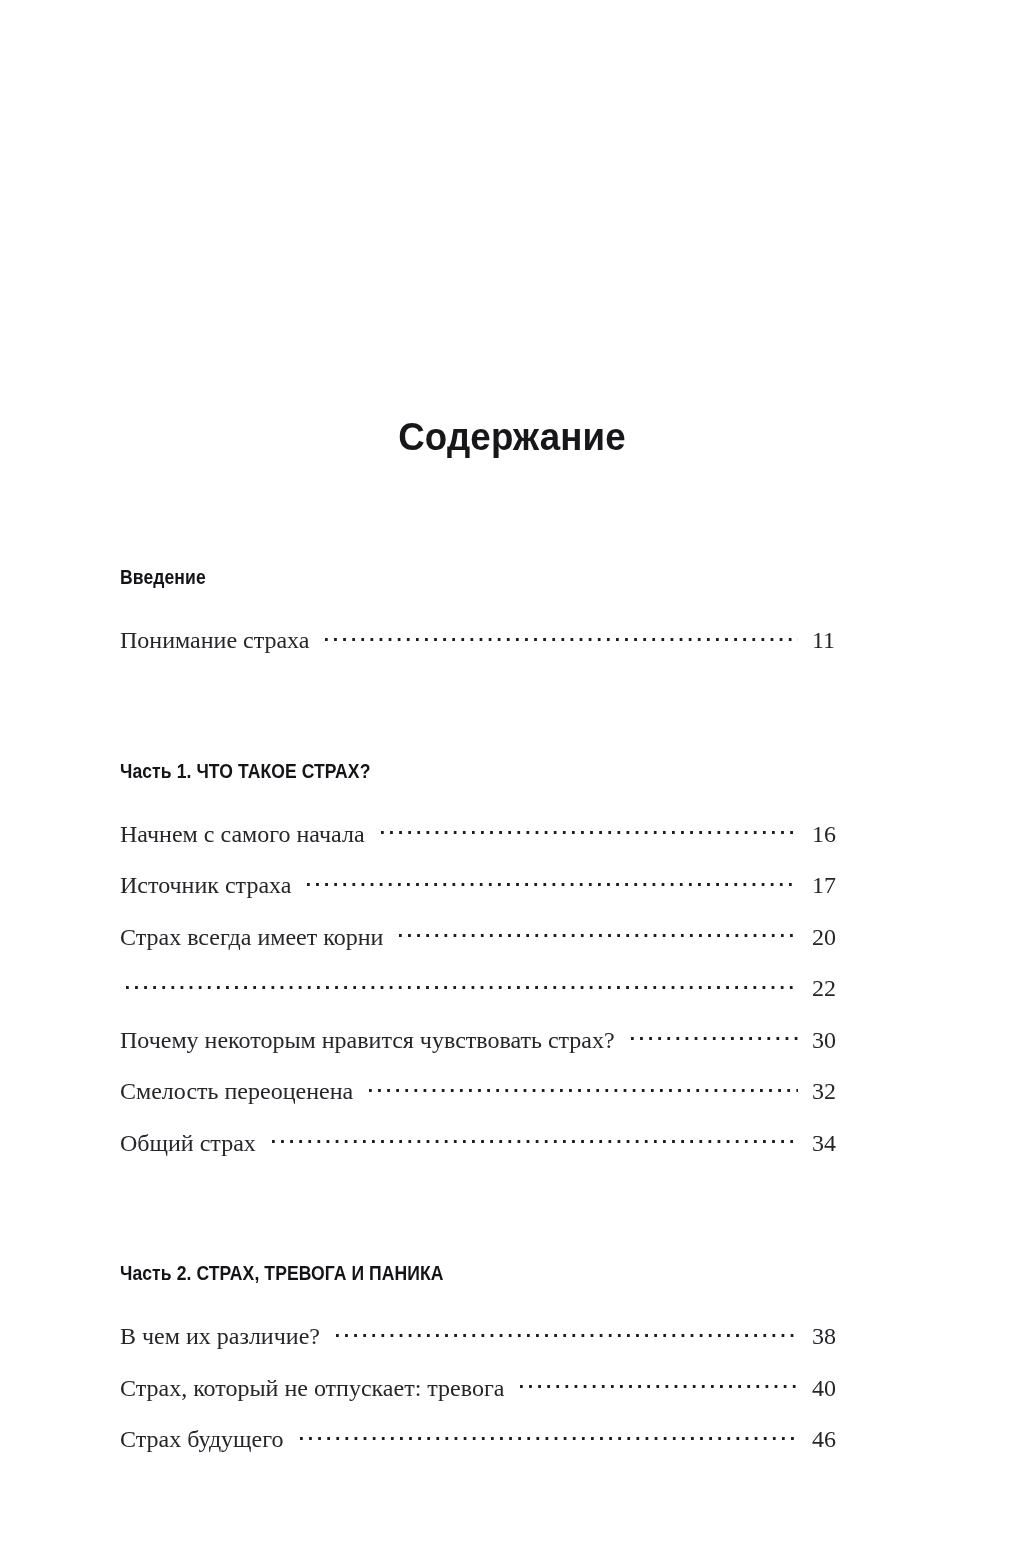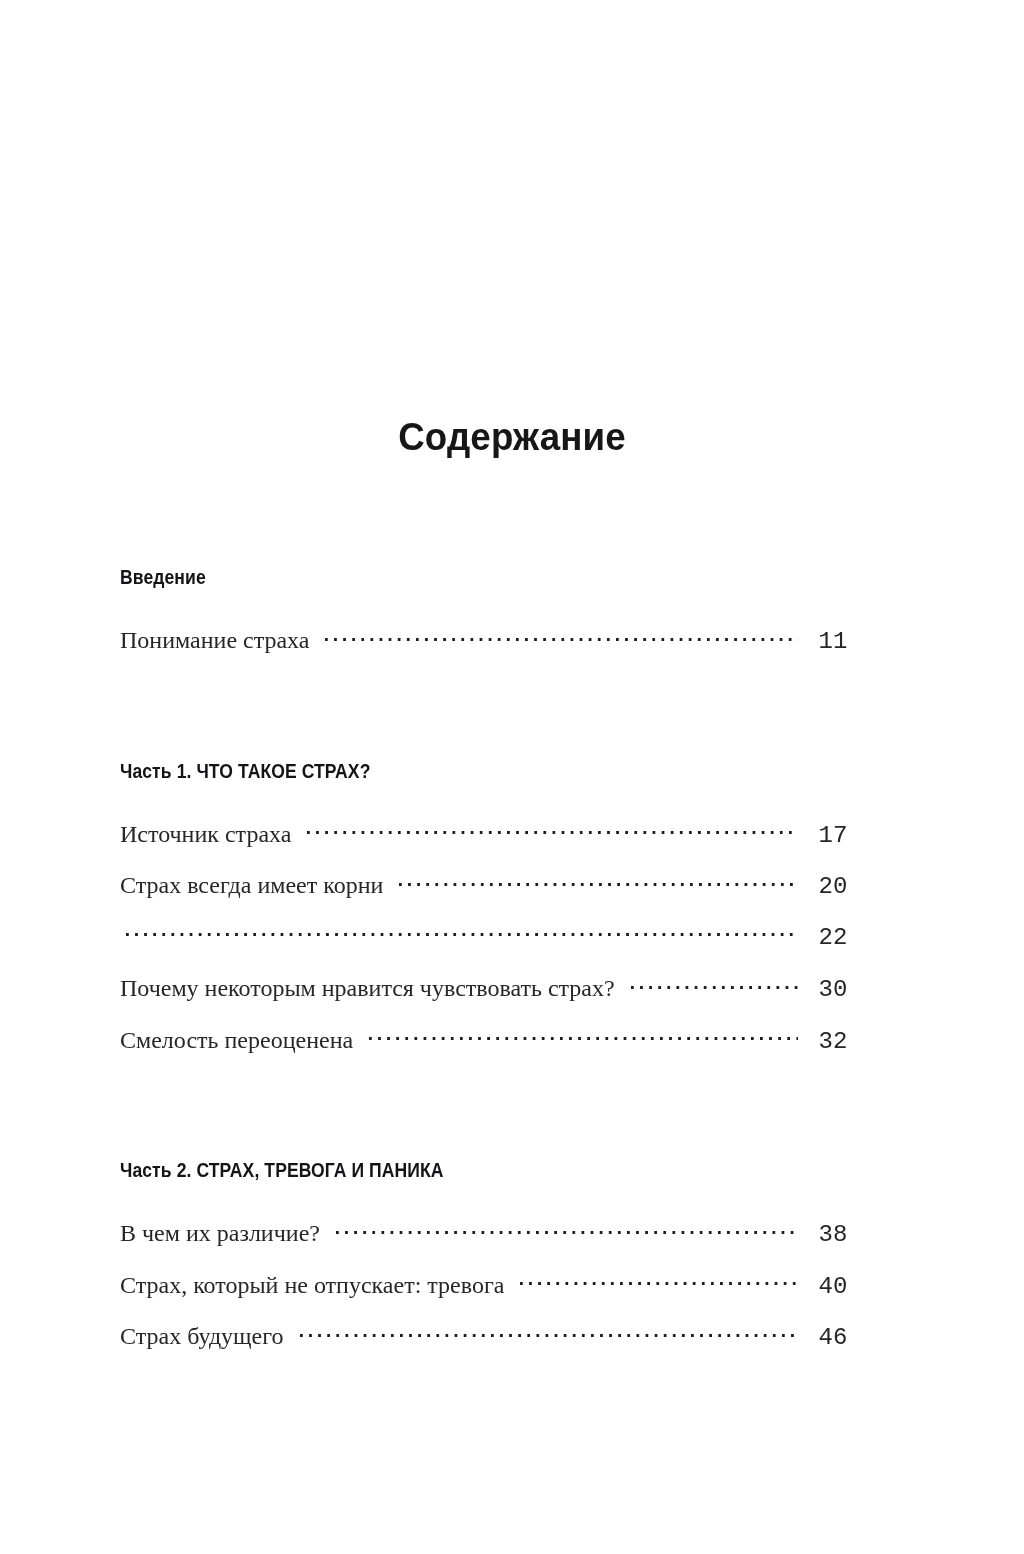--- a/index.html
+++ b/index.html
@@ -109,22 +109,22 @@
     height: 3px;
     background-image: radial-gradient(circle at 1.5px 1.5px, #1d1d20 1.45px, rgba(0,0,0,0) 1.6px);
     background-size: 9.1px 3px;
     background-repeat: repeat-x;
     background-position: left bottom;
   }
 
   .entry-page {
     flex: 0 0 auto;
     width: 42px;
-    text-align: center;
-    font-family: Liberation Mono, monospace;
+    text-align: left;
+    font-family: Liberation Serif, serif;
     font-size: 24px;
     color: #26262a;
     padding-left: 8px;
   }
 </style>
 </head>
 <body>
 
 <div class="page">
 
@@ -138,20 +138,25 @@
             <span class="entry-label">Понимание страха</span>
             <span class="entry-dots"></span>
             <span class="entry-page">11</span>
           </li>
         </ul>
       </div>
       <div class="toc-section">
         <div class="section-header">Часть 1. ЧТО ТАКОЕ СТРАХ?</div>
         <ul class="entry-list">
           <li class="toc-entry">
+            <span class="entry-label">Начнем с самого начала</span>
+            <span class="entry-dots"></span>
+            <span class="entry-page">16</span>
+          </li>
+          <li class="toc-entry">
             <span class="entry-label">Источник страха</span>
             <span class="entry-dots"></span>
             <span class="entry-page">17</span>
           </li>
           <li class="toc-entry">
             <span class="entry-label">Страх всегда имеет корни</span>
             <span class="entry-dots"></span>
             <span class="entry-page">20</span>
           </li>
           <li class="toc-entry">
@@ -160,20 +165,25 @@
           </li>
           <li class="toc-entry">
             <span class="entry-label">Почему некоторым нравится чувствовать страх?</span>
             <span class="entry-dots"></span>
             <span class="entry-page">30</span>
           </li>
           <li class="toc-entry">
             <span class="entry-label">Смелость переоценена</span>
             <span class="entry-dots"></span>
             <span class="entry-page">32</span>
+          </li>
+          <li class="toc-entry">
+            <span class="entry-label">Общий страх</span>
+            <span class="entry-dots"></span>
+            <span class="entry-page">34</span>
           </li>
         </ul>
       </div>
       <div class="toc-section">
         <div class="section-header">Часть 2. СТРАХ, ТРЕВОГА И ПАНИКА</div>
         <ul class="entry-list">
           <li class="toc-entry">
             <span class="entry-label">В чем их различие?</span>
             <span class="entry-dots"></span>
             <span class="entry-page">38</span>

